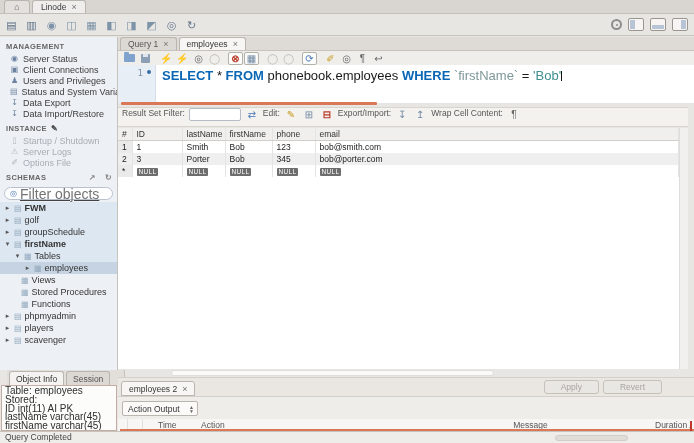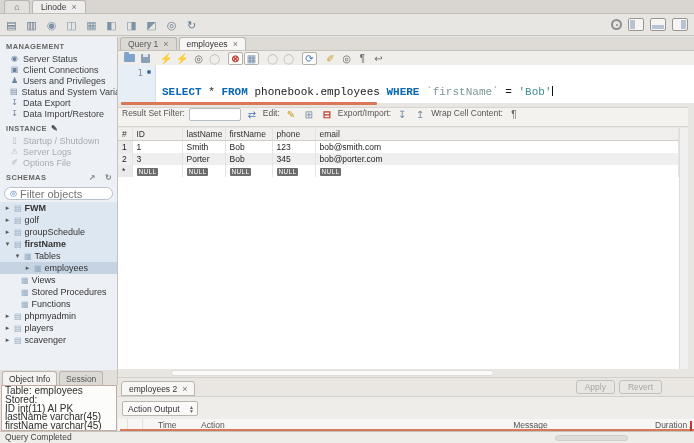--- a/index.html
+++ b/index.html
@@ -29,32 +29,32 @@
   .sidebar { position:absolute; left:0; top:37px; width:118px; height:333px; background:#edf1f6; border-right:1px solid #c6c2bc; overflow:hidden; }
   .sec-title { font-size:7.5px; font-weight:bold; color:#666; letter-spacing:.4px; padding:5px 0 2px 6px; display:flex; align-items:center; gap:4px; }
   .sec-ic { font-size:8px; color:#444; }
   .sec-spacer { flex:1; }
   .hdr-ic { font-size:8px; color:#8a8a8a; margin-right:5px; }
   .mrow { height:11px; display:flex; align-items:center; gap:4px; padding-left:10px; color:#3c3c3c; white-space:nowrap; }
   .mrow .mic { width:9px; font-size:8px; color:#6d82a0; text-align:center; }
   .mrow.disabled { color:#a9adb3; }
   .mrow.disabled .mic { color:#b4b8bd; }
   .filterbox { margin:3px 4px 2px 4px; height:13px; background:#fff; border:1px solid #b9c2cc; border-radius:7px; display:flex; align-items:center; gap:3px; padding:0 5px; }
-  .filterbox input { border:none; outline:none; width:85px; font-size:11px; color:#444; background:transparent; font-family:"Liberation Sans",sans-serif; }
+  .filterbox input { border:none; outline:none; width:85px; font-size:14px; color:#444; background:transparent; font-family:"Liberation Sans",sans-serif;text-decoration:underline; }
   .mag { color:#4a77b5; font-size:8px; }
   .trow { height:12px; display:flex; align-items:center; gap:3px; color:#333; white-space:nowrap; }
   .trow.tinted { background:#dde7f1; }
   .trow.selected { background:#c5d3e2; }
   .trow .tri { width:7px; font-size:7px; color:#555; text-align:center; }
   .trow .oic { font-size:8px; color:#90a7bc; }
   .lvl0 { padding-left:4px; } .lvl1 { padding-left:14px; } .lvl2 { padding-left:24px; }
   .bold { font-weight:bold; }
 
   
-  .oi-tabs { position:absolute; left:0; top:370px; width:118px; height:15px; background:#e2dfda; border-right:1px solid #c6c2bc; display:flex; align-items:flex-end; padding-left:2px; gap:2px; }
+  .oi-tabs { position:absolute; left:7px; top:370px; width:118px; height:15px; background:#e2dfda; border-right:1px solid #c6c2bc; display:flex; align-items:flex-end; padding-left:2px; gap:2px; }
   .oi-tab { height:14px; display:flex; align-items:center; padding:0 6px; font-size:8.5px; border:1px solid #b9b5af; border-bottom:none; border-radius:3px 3px 0 0; background:#dcd9d4; color:#555; }
   .oi-tab.active { background:#f4f3f1; color:#333; }
   .oi-box { position:absolute; left:1px; top:385px; width:116px; height:46px; background:#fcfcfb; border:1px solid #c4aba3; overflow:hidden; padding:1px 3px; }
   .oi-line { font-size:10px; line-height:8.8px; color:#2e2e2e; white-space:nowrap; }
   .oi-scroll { position:absolute; right:1px; top:386px; width:5px; height:44px; background:#eceae7; border-left:1px solid #d8d5d0; }
 
   
   .statusbar { position:absolute; left:0; top:431px; width:694px; height:12px; background:#efede9; border-top:1px solid #c6c2bc; display:flex; }
   .statusbar span { margin-left:5px; color:#444; font-size:8.5px; }
   .grip { position:absolute; left:555px; top:3px; width:73px; height:6px; background:#e0ddd8; border:1px solid #d1cec8; border-radius:3px; }
@@ -77,21 +77,21 @@
   .redic { color:#bb3e2e; font-weight:bold; }
   .gridic { color:#6f87a3; }
   .bluic { color:#4a77b5; }
   .brushic { color:#c79a1e; }
   .darkic { color:#666; }
 
   .editor { position:absolute; left:118px; top:65px; width:576px; height:38px; background:#fff; }
   .gutter { position:absolute; left:0; top:0; width:38px; height:38px; background:#e7eef6; border-right:1px solid #d4dfeb; }
   .lnum { position:absolute; right:12px; top:3px; font-family:"DejaVu Sans Mono",monospace; font-size:9px; color:#7d8ea3; }
   .ldot { position:absolute; right:4px; top:5px; width:4px; height:4px; border-radius:50%; background:#3b6ea5; }
-  .codeline { position:absolute; left:44px; top:3px; font-family:Liberation Mono, monospace; font-size:11px; white-space:pre; color:#1a1a1a;margin-top:18px; }
+  .codeline { position:absolute; left:44px; top:3px; font-family:Liberation Sans, sans-serif; font-size:13px; white-space:pre; color:#1a1a1a; }
   .kw { color:#0a67b5; font-weight:bold; }
   .idq { color:#7e9797; }
   .strv { color:#3d8e8e; }
   .cursor { display:inline-block; width:1px; height:10px; background:#111; vertical-align:-1px; }
   .anno-line-1 { position:absolute; left:121px; top:102px; width:256px; height:3px; background:#d97757; border-radius:1px; }
 
   
   .res-toolbar { position:absolute; left:118px; top:107px; width:576px; height:20px; background:#f3f2ef; border-top:1px solid #d8d5d0; border-bottom:1px solid #d8d5d0; display:flex; gap:4px; padding-left:4px; color:#444; }
   .res-toolbar .lab { font-size:8.5px; color:#555; }
   .res-filter-input { width:52px; height:13px; border:1px solid #b5bcc5; border-radius:2px; background:#fff; font-size:8.5px; padding:0 3px; outline:none; font-family:"Liberation Sans",sans-serif; }
@@ -106,21 +106,21 @@
   tr.alt td { background:#efefef; }
   td.rownum, th.rownum { background:#eaeaea; color:#555; text-align:center; padding:1px 2px; }
   .nullb { display:inline-block; background:#6d6d6d; color:#fff; font-size:6.5px; line-height:7.5px; padding:0 2px; border-radius:1px; letter-spacing:.3px; }
   .vscroll { position:absolute; left:679px; top:128px; width:9px; height:241px; background:#f1f0ee; border-left:1px solid #ddd; }
   .vscroll-edge { position:absolute; left:688px; top:107px; width:6px; height:289px; background:#e8e6e2; }
   .hscroll { position:absolute; left:171px; top:370px; width:323px; height:6px; background:#fafaf9; border:1px solid #e0ddd8; border-radius:3px; }
 
   
   .res-tabrow { position:absolute; left:118px; top:377px; width:576px; height:19px; background:#eae7e3; border-top:1px solid #d3d0cb; display:flex; align-items:center; }
   .res-tab { height:15px; display:flex; align-items:center; gap:5px; margin-left:3px; padding:0 7px; background:#f7f6f4; border:1px solid #b9b5af; border-radius:3px 3px 0 0; font-size:8.5px; color:#333; align-self:flex-end; }
-  .btn { height:14px; padding:0 8px; display:inline-flex; align-items:center; font-size:8.5px; border:1px solid #c4c0ba; border-radius:3px; background:#e9e7e3; color:#a9a6a1; }
+  .btn { height:14px; padding:0 16px; display:inline-flex; align-items:center; font-size:8.5px; border:1px solid #c4c0ba; border-radius:3px; background:#e9e7e3; color:#a9a6a1; }
   .btn-group { position:absolute; right:32px; top:2px; display:flex; gap:4px; }
 
   
   .ao-area { position:absolute; left:118px; top:396px; width:576px; height:35px; background:#efedea; border-top:1px solid #d3d0cb; }
   .ao-select { position:absolute; left:4px; top:4px; width:76px; height:15px; background:#fbfaf9; border:1px solid #b9b5af; border-radius:2px; display:flex; align-items:center; font-size:8.5px; color:#333; padding-left:5px; }
   .spin { position:absolute; right:3px; top:0; height:13px; display:flex; flex-direction:column; justify-content:center; line-height:4px; font-size:5px; color:#666; }
   .ao-header { position:absolute; left:0px; top:22px; width:576px; height:12px; background:#f7f6f4; display:flex; align-items:center; color:#555; font-size:8.5px; }
   .ao-c0 { width:10px; border-right:1px solid #e2e0dd; height:100%; }
   .ao-c1 { width:15px; border-right:1px solid #e2e0dd; height:100%; }
   .ao-time { width:58px; padding-left:15px; }

